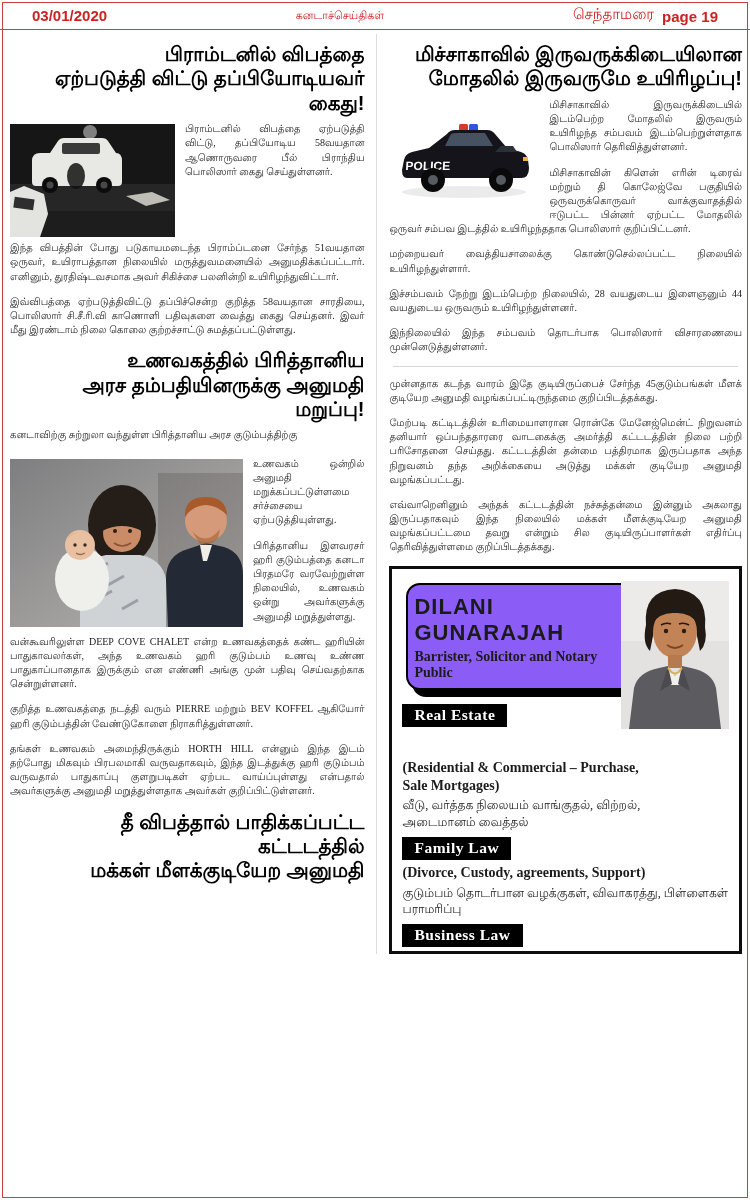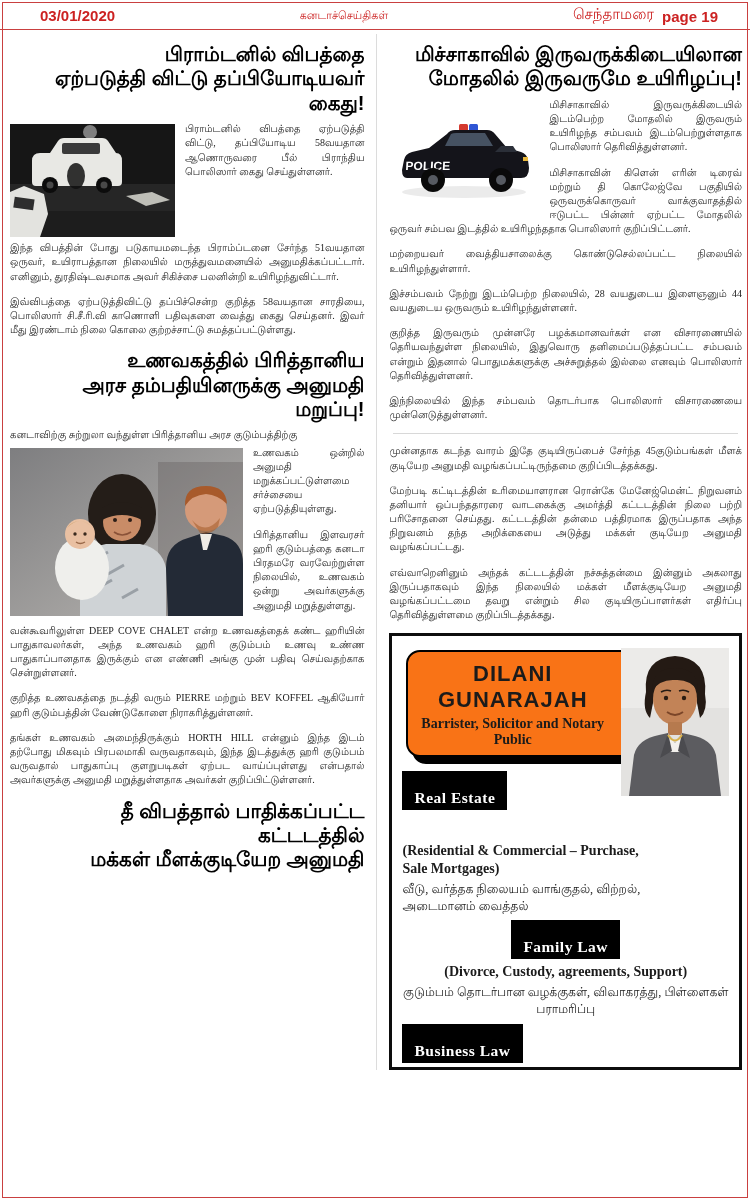--- a/index.html
+++ b/index.html
@@ -1,51 +1,51 @@
 <!DOCTYPE html>
 <html><head>
 <meta charset="utf-8">
 <style>
   html,body{margin:0;padding:0;background:#fff;}
   .page{position:relative;width:750px;height:1200px;background:#fff;overflow:hidden;
         font-family:"Liberation Serif","DejaVu Sans",serif;color:#1b1b1b;}
   .frame{position:absolute;inset:2px;border:1.5px solid #c94040;pointer-events:none;}
   
   .hdr{height:27px;display:flex;align-items:center;justify-content:space-between;
-       padding:2px 32px 0 40px;color:#cc2222;border-bottom:1.5px solid #c94040;}
+       padding:2px 32px 0 32px;color:#cc2222;border-bottom:1.5px solid #c94040;}
   .hdr .date{font:700 15px "Liberation Sans",sans-serif;}
   .hdr .sect{font-size:11px;}
   .hdr .right{display:flex;gap:8px;align-items:flex-end;}
   .hdr .brand{font-size:15px;}
   .hdr .pg{font:700 15px "Liberation Sans",sans-serif;}
   
   .content{display:flex;gap:12px;padding:4px 8px 0 10px;}
   .col{width:360px;}
   .col.right{width:358px;}
   .colrule{width:0;border-left:1px solid #dcdcdc;}
   h2.head{font:700 20px "Liberation Sans","DejaVu Sans",sans-serif;text-align:right;
           line-height:1.22;margin:8px 0 7px;color:#000000;}
   h2.head .l2{display:block;}
   p.body{font-size:10px;line-height:1.42;text-align:justify;margin:0 0 11px;}
   .photo{float:left;margin:2px 10px 4px 0;display:block;}
   .wrapblock::after{content:"";display:block;clear:both;}
   .rule{border:none;border-top:1px solid #d8d8d8;margin:2px 4px 10px;}
   
   .ad{border:3px solid #0d0d0d;margin-top:4px;padding:12px 10px 0;background:#fff;}
   .portrait{float:right;margin:0 0 6px 10px;}
-  .plate{width:236px;border:2.5px solid #000;border-radius:14px;background:#f97316;
-         box-shadow:6px 7px 0 #000;text-align:center;padding:9px 6px 7px;margin:2px 0 14px 4px;}
+  .plate{width:236px;border:2.5px solid #000;border-radius:14px;background:#8b5cf6;
+         box-shadow:6px 7px 0 #000;padding:9px 6px 7px;margin:2px 0 14px 4px;}
   .plate .nm{font:800 22px "Liberation Sans","DejaVu Sans",sans-serif;letter-spacing:1px;}
   .plate .tt{font:700 14px "Liberation Serif",serif;margin-top:3px;}
-  .badge{display:inline-block;background:#000;color:#fff;padding:18px 12px 3px;
+  .badge{display:inline-block;background:#000;color:#fff;padding:2px 12px 3px;
          font:700 15.5px "Liberation Serif",serif;letter-spacing:.5px;}
   .sec{margin:6px 0 4px;}
   .sec .en{font:700 14px "Liberation Serif",serif;line-height:1.28;margin-top:4px;}
   .sec .ta{font-size:12.3px;line-height:1.35;margin-top:3px;}
-  .sec.r{text-align:center;}
+  .sec.r{text-align:left;}
 </style>
 </head>
 <body>
 
 <div class="page">
   <div class="hdr">
     <span class="date">03/01/2020</span>
     <span class="sect">கனடாச்செய்திகள்</span>
     <span class="right">
       <span class="brand">செந்தாமரை</span>
@@ -83,21 +83,21 @@
         </div>
         <p class="body">இந்த விபத்தின் போது படுகாயமடைந்த பிராம்ப்டனை சேர்ந்த 51வயதான ஒருவர், உயிராபத்தான நிலையில் மருத்துவமனையில் அனுமதிக்கப்பட்டார். எனினும், துரதிஷ்டவசமாக அவர் சிகிச்சை பலனின்றி உயிரிழந்துவிட்டார்.</p>
         <p class="body">இவ்விபத்தை ஏற்படுத்திவிட்டு தப்பிச்சென்ற குறித்த 58வயதான சாரதியை, பொலிஸார் சி.சீ.ரி.வி காணொளி பதிவுகளை வைத்து கைது செய்தனர். இவர் மீது இரண்டாம் நிலை கொலை குற்றச்சாட்டு சுமத்தப்பட்டுள்ளது.</p>
       </article>
 
       <article>
         <h2 class="head">
           <span>உணவகத்தில் பிரித்தானிய</span>
           <span class="l2">அரச தம்பதியினருக்கு அனுமதி மறுப்பு!</span>
         </h2>
-        <p class="body" style="margin-bottom:3px;">கனடாவிற்கு சுற்றுலா வந்துள்ள பிரித்தானிய அரச குடும்பத்திற்கு</p>
+        <p class="body" style="margin-bottom:14px;">கனடாவிற்கு சுற்றுலா வந்துள்ள பிரித்தானிய அரச குடும்பத்திற்கு</p>
         <div class="wrapblock">
           <svg class="photo" width="233" height="168" viewBox="0 0 233 168">
             <defs>
               <linearGradient id="rg" x1="0" y1="0" x2="1" y2="1">
                 <stop offset="0" stop-color="#7e7e80"></stop>
                   <stop offset="1" stop-color="#bab7b3"></stop>
               </linearGradient>
             </defs>
             <rect width="233" height="168" fill="url(#rg)"></rect>
             <rect x="148" y="14" width="85" height="154" fill="#55514e" opacity="0.3"></rect>
@@ -161,21 +161,20 @@
             <circle cx="44" cy="80" r="12" fill="#0a0a0a"></circle>
               <circle cx="44" cy="80" r="5" fill="#565a61"></circle>
             <circle cx="112" cy="80" r="12" fill="#0a0a0a"></circle>
               <circle cx="112" cy="80" r="5" fill="#565a61"></circle>
           </svg>
           <p class="body">மிசிசாகாவில் இருவருக்கிடையில் இடம்பெற்ற மோதலில் இருவரும் உயிரிழந்த சம்பவம் இடம்பெற்றுள்ளதாக பொலிஸார் தெரிவித்துள்ளனர்.</p>
           <p class="body">மிசிசாகாவின் கிளென் எரின் டிரைவ் மற்றும் தி கொலேஜ்வே பகுதியில் ஒருவருக்கொருவர் வாக்குவாதத்தில் ஈடுபட்ட பின்னர் ஏற்பட்ட மோதலில் ஒருவர் சம்பவ இடத்தில் உயிரிழந்ததாக பொலிஸார் குறிப்பிட்டனர்.</p>
         </div>
         <p class="body">மற்றையவர் வைத்தியசாலைக்கு கொண்டுசெல்லப்பட்ட நிலையில் உயிரிழந்துள்ளார்.</p>
         <p class="body">இச்சம்பவம் நேற்று இடம்பெற்ற நிலையில், 28 வயதுடைய இளைஞனும் 44 வயதுடைய ஒருவரும் உயிரிழந்துள்ளனர்.</p>
-        <p class="body">குறித்த இருவரும் முன்னரே பழக்கமானவர்கள் என விசாரணையில் தெரியவந்துள்ள நிலையில், இதுவொரு தனிமைப்படுத்தப்பட்ட சம்பவம் என்றும் இதனால் பொதுமக்களுக்கு அச்சுறுத்தல் இல்லை எனவும் பொலிஸார் தெரிவித்துள்ளனர்.</p>
         <p class="body">இந்நிலையில் இந்த சம்பவம் தொடர்பாக பொலிஸார் விசாரணையை முன்னெடுத்துள்ளனர்.</p>
       </article>
 
       <hr class="rule">
 
       <div>
         <p class="body">முன்னதாக கடந்த வாரம் இதே குடியிருப்பைச் சேர்ந்த 45குடும்பங்கள் மீளக் குடியேற அனுமதி வழங்கப்பட்டிருந்தமை குறிப்பிடத்தக்கது.</p>
         <p class="body">மேற்படி கட்டிடத்தின் உரிமையாளரான ரொன்கே மேனேஜ்மென்ட் நிறுவனம் தனியார் ஒப்பந்ததாரரை வாடகைக்கு அமர்த்தி கட்டடத்தின் நிலை பற்றி பரிசோதனை செய்தது. கட்டடத்தின் தன்மை பத்திரமாக இருப்பதாக அந்த நிறுவனம் தந்த அறிக்கையை அடுத்து மக்கள் குடியேற அனுமதி வழங்கப்பட்டது.</p>
         <p class="body">எவ்வாறெனினும் அந்தக் கட்டடத்தின் நச்சுத்தன்மை இன்னும் அகலாது இருப்பதாகவும் இந்த நிலையில் மக்கள் மீளக்குடியேற அனுமதி வழங்கப்பட்டமை தவறு என்றும் சில குடியிருப்பாளர்கள் எதிர்ப்பு தெரிவித்துள்ளமை குறிப்பிடத்தக்கது.</p>
       </div>

